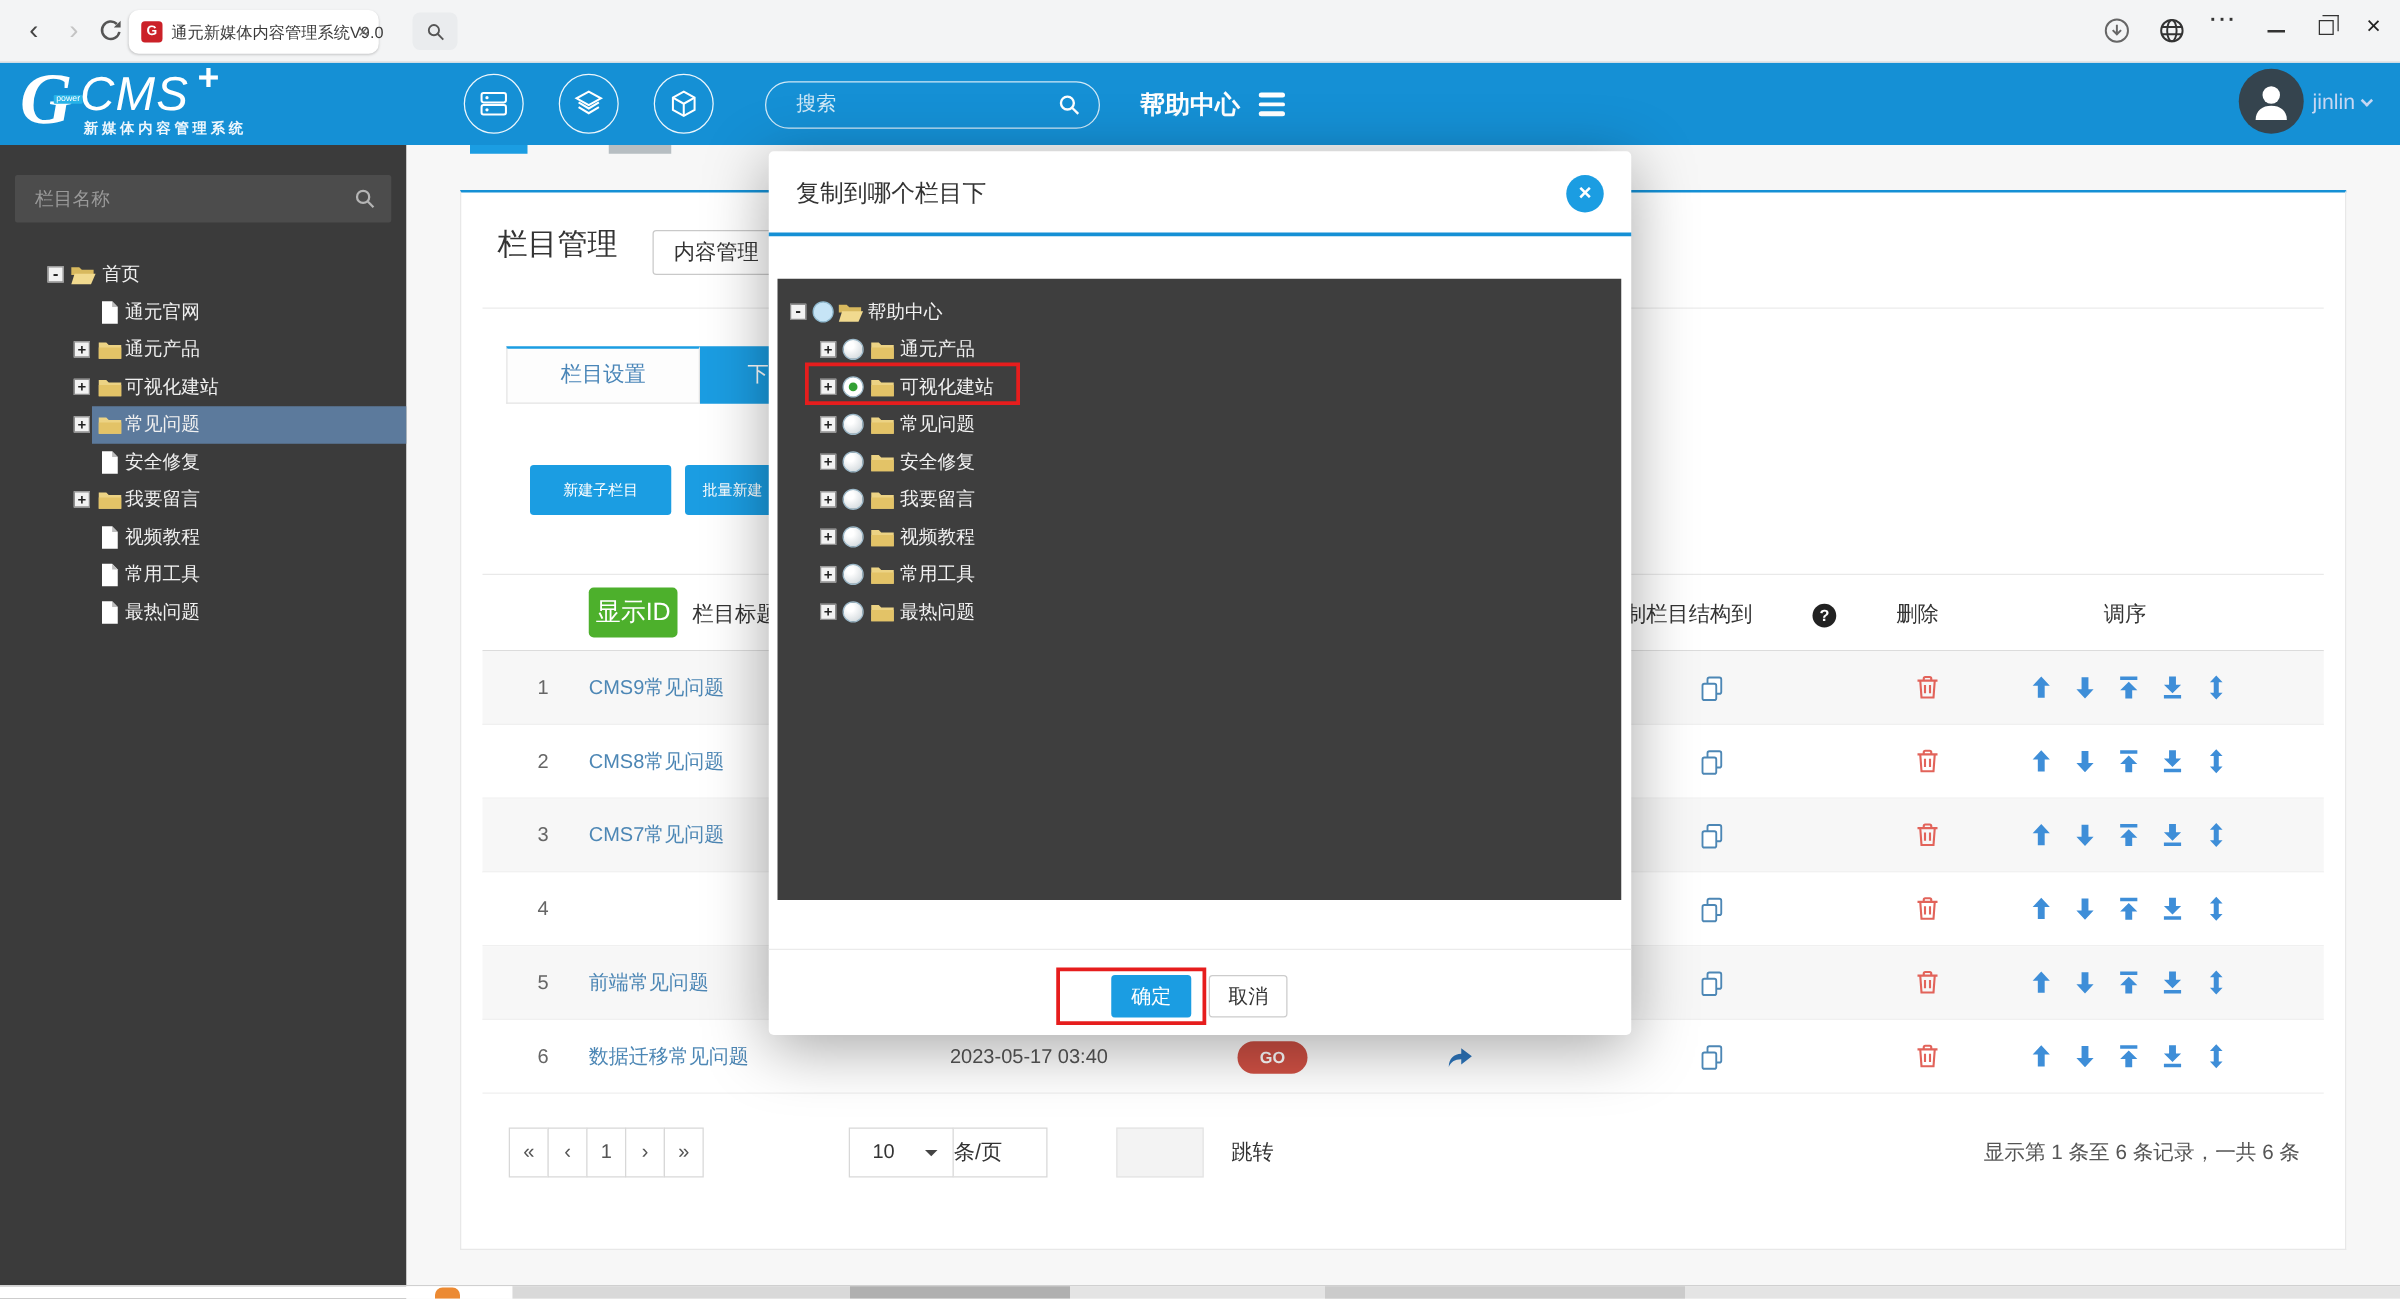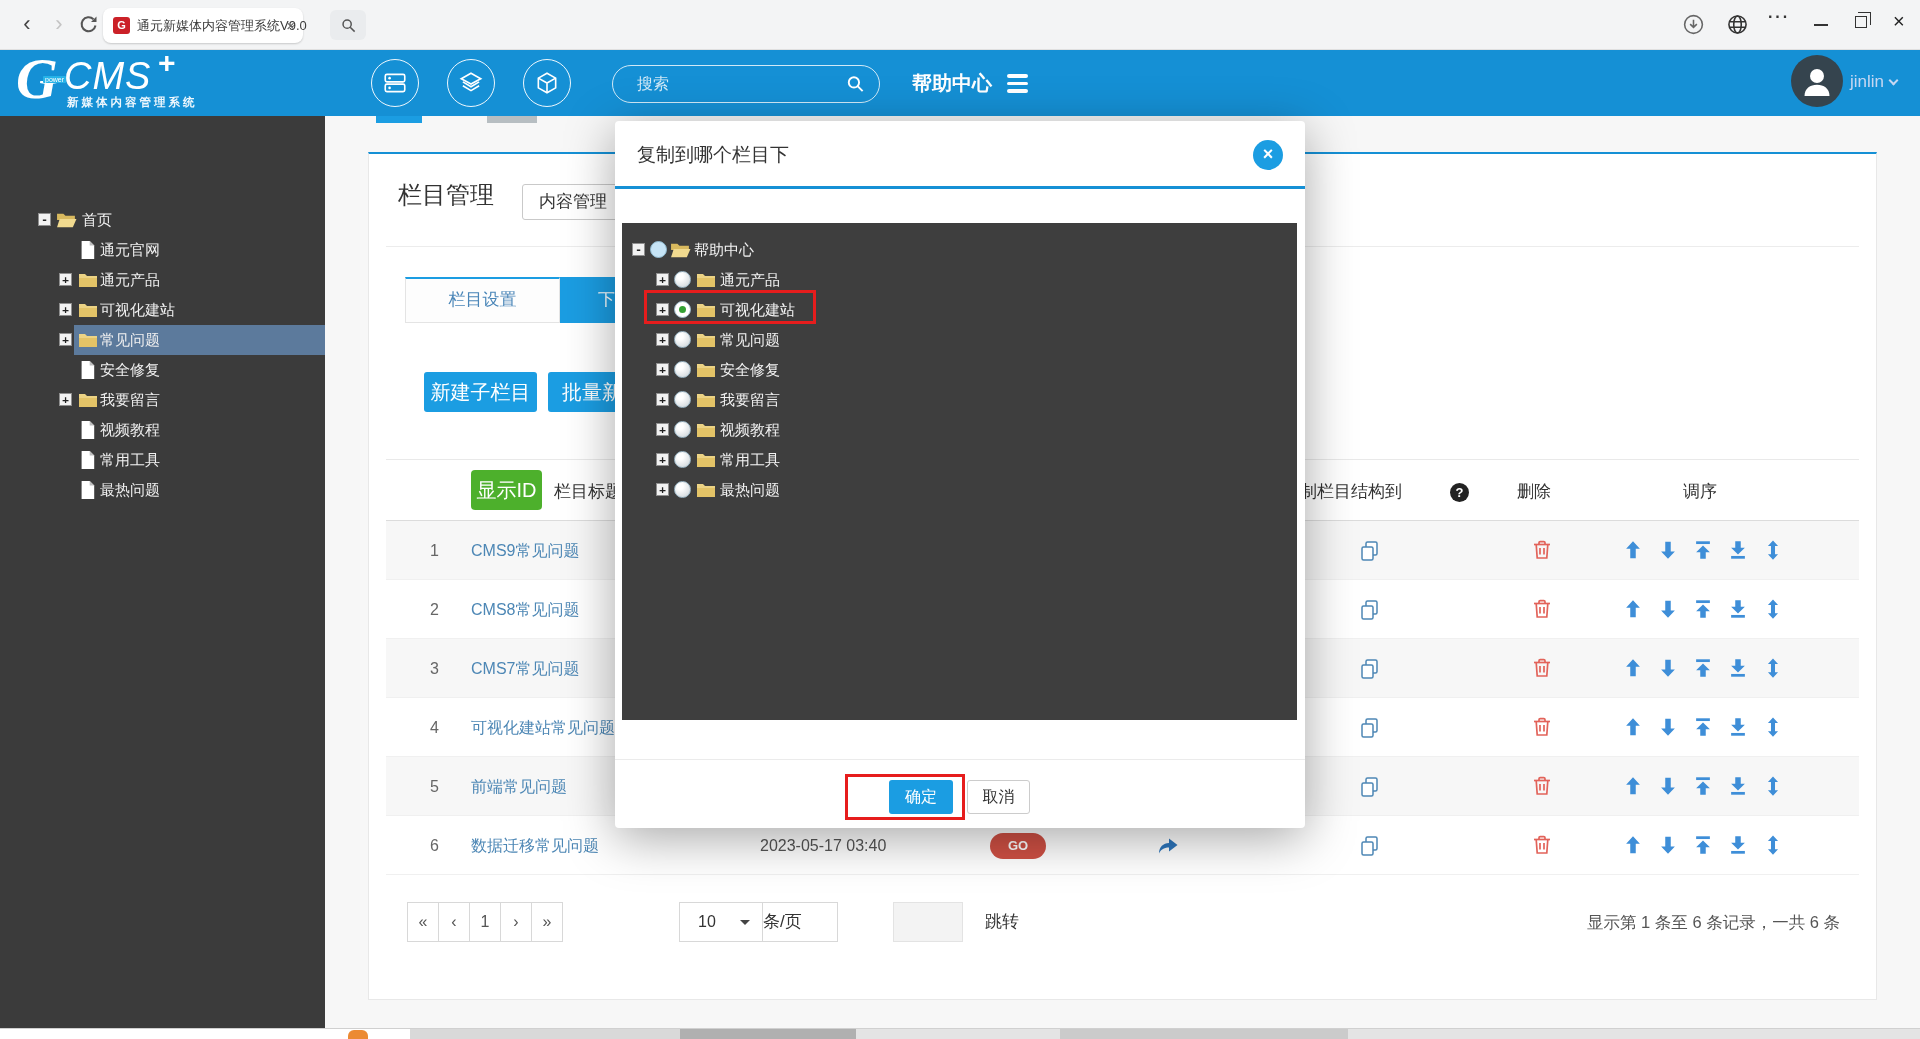--- a/index.html
+++ b/index.html
@@ -72,21 +72,21 @@
   .sliver { position:absolute; top:116px; height:7px; z-index:35; }
   .pg { position:absolute; z-index:5; }
   .page-title { left:398px; top:179px; font-size:24px; color:#333; }
   .cm-btn { left:522px; top:184px; height:36px; line-height:34px; padding:0 16px; border:1px solid #c9c9c9;
     border-radius:3px; font-size:17px; color:#333; background:#fff; }
   .hr1 { left:386px; top:246px; width:1473px; height:1px; background:#ececec; }
   .tab1 { left:405px; top:277px; width:155px; height:46px; background:#fdfdfd; border:1px solid #e4e4e4;
     border-top:2px solid #1b9de2; color:#4a86b8; font-size:17px; text-align:center; line-height:42px; }
   .tab2 { left:560px; top:277px; width:198px; height:46px; background:#1b9de2; color:#fff; font-size:17px;
     line-height:46px; padding-left:38px; }
-  .blue-btn { background:#1b9de2; color:#fff; border-radius:3px; font-size:20px; text-align:center; }
+  .blue-btn { background:#1b9de2; color:#fff; border-radius:3px; font-size:12px; text-align:center; }
   .btn-new { left:424px; top:372px; width:113px; height:40px; line-height:40px; }
   .btn-batch { left:548px; top:372px; width:132px; height:40px; line-height:40px; text-align:left; padding-left:14px; }
   .hr2 { left:386px; top:459px; width:1473px; height:1px; background:#e9e9e9; }
   .hr3 { left:386px; top:520px; width:1473px; height:1px; background:#dcdcdc; }
   .showid { left:471px; top:470px; width:71px; height:40px; line-height:40px; background:#4db02c; border-radius:4px;
     color:#fff; font-size:20px; text-align:center; }
   .th { top:480px; font-size:17px; color:#333; }
   .qmark { left:1450px; top:483px; width:19px; height:19px; background:#222; border-radius:50%; color:#fff;
     font-size:13px; font-weight:bold; line-height:19px; text-align:center; }
 
@@ -259,20 +259,29 @@
         <g fill="#fff">
           <circle cx="12" cy="9" r="4.2"></circle>
           <path d="M4.5 21 c0-4.6 3.4-6.8 7.5-6.8 s7.5 2.2 7.5 6.8 z"></path>
         </g>
       </svg>
   </span>
   <span class="username"><span>jinlin</span><span class="user-caret"></span></span>
 </div>
 
 <div class="sidebar">
+  <div class="side-search">
+    <input placeholder="栏目名称" style="">
+    <svg width="18" height="18" viewBox="0 0 24 24">
+        <g stroke="#b5b5b5" stroke-width="2.4" fill="none">
+          <circle cx="10" cy="10" r="6.5"></circle>
+          <path d="M15 15 L21 21"></path>
+        </g>
+      </svg>
+  </div>
   <div class="stree">
       <div class="t-row t-root">
         <span class="exp">-</span>
         <span class="icn"><svg width="21" height="20" viewBox="0 0 20 16">
             <path d="M1 2 h6 l2 2 h9 v4 h-17 z" fill="#d8b95e"></path>
             <path d="M3.5 7 h16 l-3.5 8 h-15 z" fill="#f1da8f"></path>
           </svg></span>
         <span class="lbl">首页</span>
       </div>
       <div class="t-row t-item">
@@ -475,21 +484,20 @@
             <path d="M4.5 21.5 H19.5 V18.5 H4.5 Z" fill="#3e8ed8"></path>
             <path d="M12 17 L19.5 9.5 H15 V2.5 H9 V9.5 H4.5 Z" fill="#3e8ed8"></path>
           </svg></span>
         <span><svg width="22" height="22" viewBox="0 0 24 24">
             <path d="M12 1.5 L17.5 7.5 H14.2 V16.5 H17.5 L12 22.5 6.5 16.5 H9.8 V7.5 H6.5 Z" fill="#3e8ed8"></path>
           </svg></span>
       </span>
     </div>
     <div class="trow even">
       <span class="c-num">4</span>
-      <span class="c-title">可视化建站常见问题</span>
       <span class="c-copy"><svg width="24" height="24" viewBox="0 0 24 24">
           <g stroke="#4d87b5" stroke-width="1.5" fill="#fff">
             <rect x="8" y="3" width="11" height="13" rx="1.5"></rect>
             <rect x="4" y="8" width="11" height="13" rx="1.5"></rect>
           </g>
         </svg></span>
       <span class="c-trash"><svg width="24" height="24" viewBox="0 0 24 24">
           <g stroke="#e2635a" fill="none" stroke-width="1.7">
             <path d="M4 6.5 h16"></path>
             <path d="M9 6.5 V4.8 a1.2 1.2 0 0 1 1.2-1.2 h3.6 a1.2 1.2 0 0 1 1.2 1.2 V6.5"></path>

